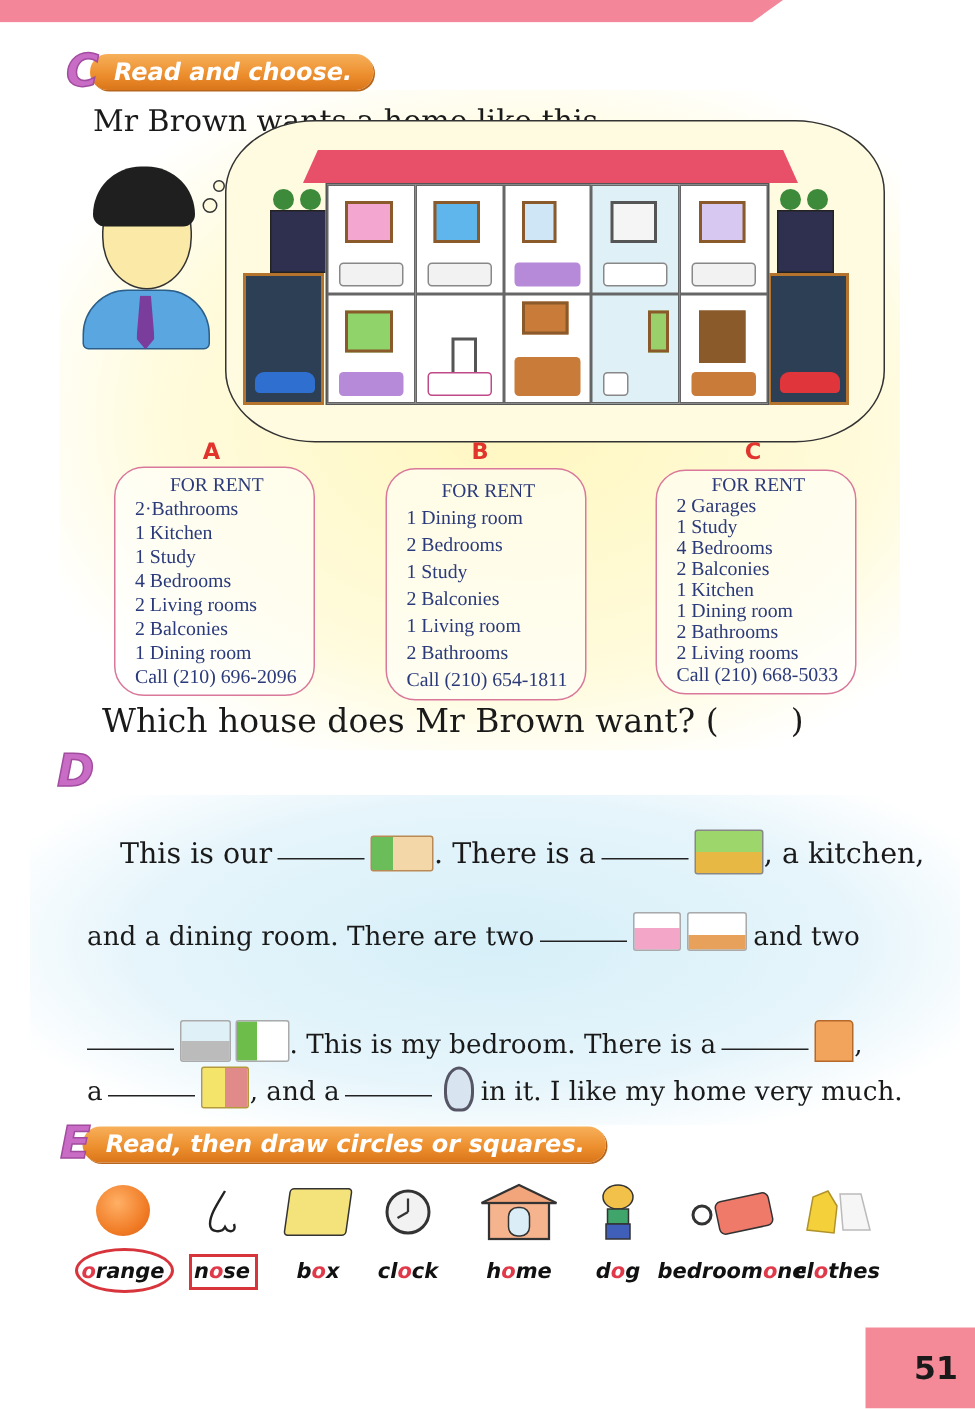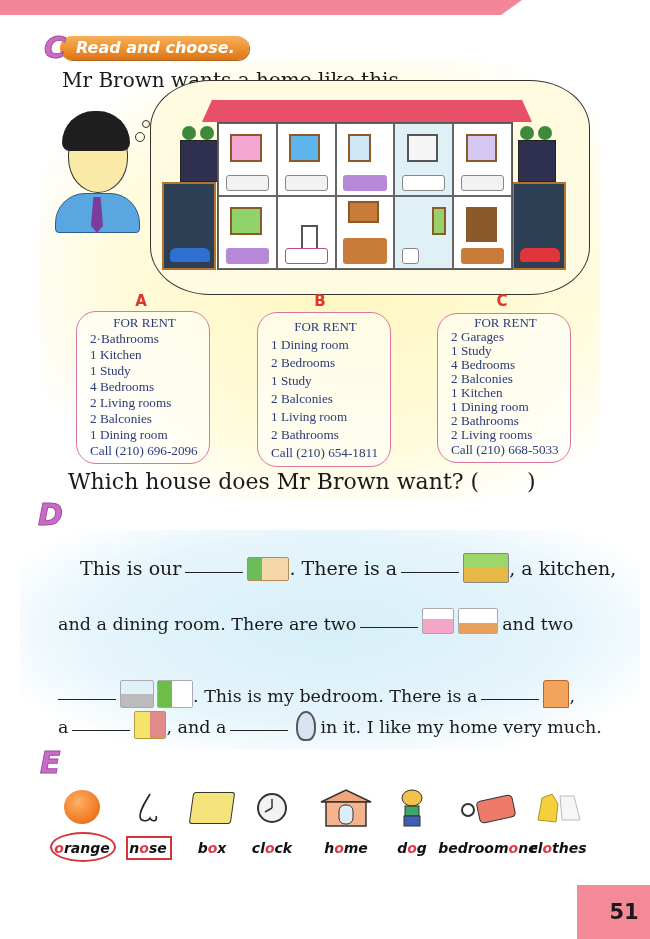--- a/index.html
+++ b/index.html
@@ -233,20 +233,21 @@
 <div class="line-text" style="left:58px; top:660px; font-size:17.5px;margin-top:20px;">
   <span class="blank" style="margin-left:0"></span><span class="pic" style="width:34px;height:28px;background:linear-gradient(#dff1f7 50%,#bbb 50%);border:1px solid #aaa;vertical-align:-6px;"></span><span class="pic" style="width:36px;height:28px;background:linear-gradient(90deg,#6dbd4a 40%,#fff 40%);border:1px solid #aaa;margin-left:3px;vertical-align:-6px;"></span><span>. This is my bedroom. There is a</span><span class="blank"></span><span class="pic" style="width:26px;height:28px;background:#f2a35c;border:1px solid #b4692a;border-radius:3px 3px 0 0;vertical-align:-6px;"></span><span>,</span>
 </div>
 
 <div class="line-text" style="left:58px; top:711px; font-size:17.5px;">
   <span>a</span><span class="blank"></span><span class="pic" style="width:32px;height:28px;background:linear-gradient(90deg,#f4e46a 50%,#e08a8a 50%);border:1px solid #b49a3a;vertical-align:-6px;"></span><span>, and a</span><span class="blank"></span><span class="pic" style="width:20px;height:30px;border:2px solid #556;border-radius:50% 50% 40% 40%;background:#d8e4ef;vertical-align:-8px;margin:0 4px;"></span><span>in it. I like my home very much.</span>
 </div>
 
 <div class="sec-header" style="left:40px; top:749px;">
   <span class="sec-letter">E</span>
+  <span class="sec-pill">Read, then draw circles or squares.</span>
 </div>
 
 <div class="e-item" style="left:46px; top:788px; width:72px; height:80px;">
   <div class="e-icon" style="top:2px; width:36px; height:34px; border-radius:50%; background:radial-gradient(circle at 40% 35%, #ffb066, #f07a24 65%, #d65e12);"></div>
   <div class="circle-mark" style="left:4px; top:44px; width:66px; height:30px;"></div>
   <div class="e-word"><span></span><span class="hl">o</span><span>range</span></div>
 </div>
 
 <div class="e-item" style="left:112px; top:788px; width:72px; height:80px;">
   <div class="e-icon" style="top:4px; width:24px; height:32px;">

